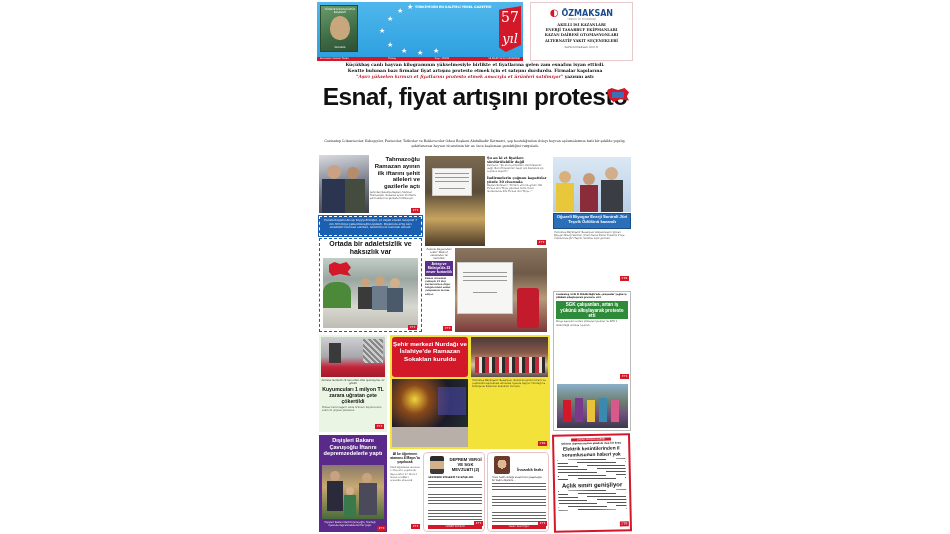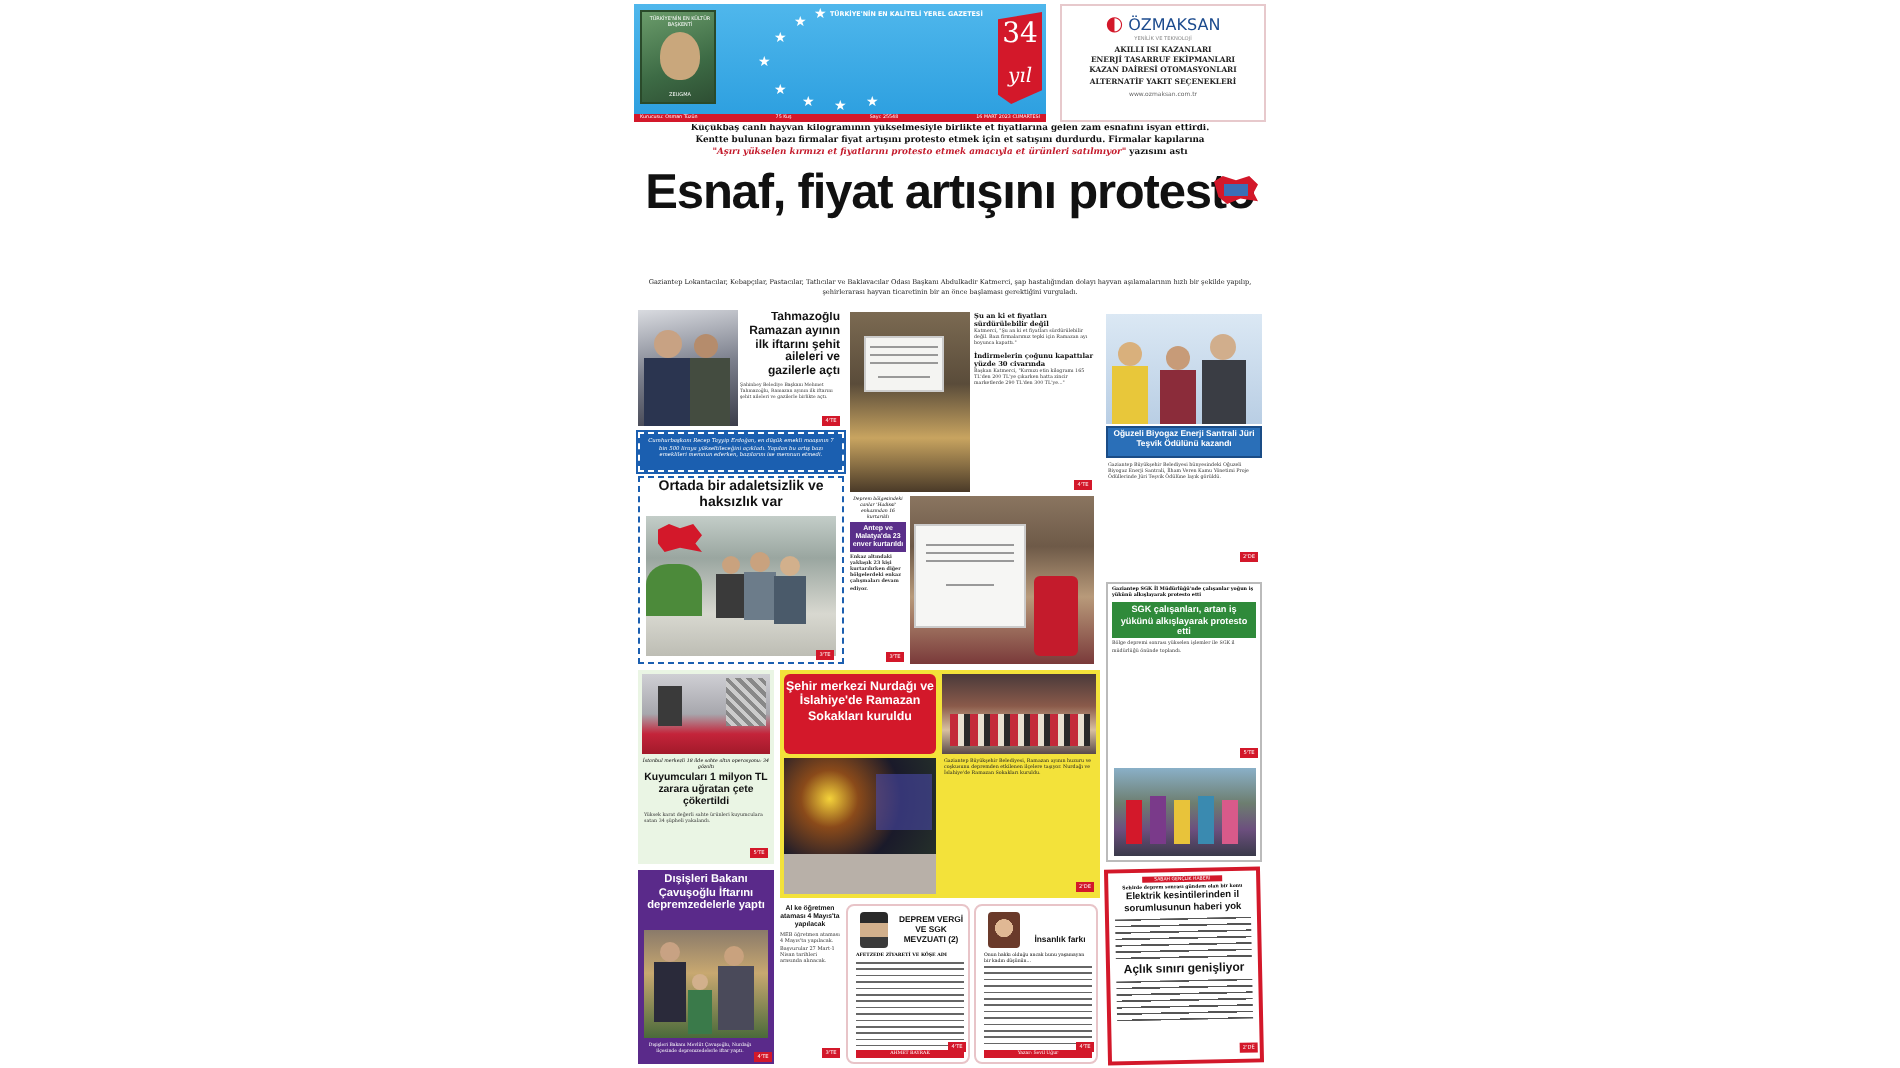--- a/index.html
+++ b/index.html
@@ -10,27 +10,27 @@
 
   
   .mast { left: 0; top: 2px; width: 206px; height: 55px; background: linear-gradient(180deg,#4fb7ec 0%,#2ea0e0 100%); }
   .mast-logo { position: absolute; left: 48px; top: 3px; font-family: "DejaVu Sans", sans-serif; font-weight: bold; font-size: 40px; color: #fff; letter-spacing: -1px; text-shadow: 0 0 2px #1b6fb0; line-height: 48px; }
   .mast-tag { position: absolute; left: 98px; top: 3px; font-family: "DejaVu Sans", sans-serif; font-size: 3.2px; color: #fff; font-weight: bold; }
   .mast-portrait { position: absolute; left: 3px; top: 3px; width: 38px; height: 47px; background: linear-gradient(160deg,#6a9b6a,#3d6b45 60%,#2e4f33); border: 1px solid #2a4a2a; }
   .mast-portrait .t { position: absolute; left: 2px; top: 2px; width: 34px; font-size: 2.5px; color: #fff; text-align: center; font-family: "DejaVu Sans", sans-serif; }
   .mast-portrait .face { position: absolute; left: 9px; top: 10px; width: 20px; height: 24px; border-radius: 50% 50% 45% 45%; background: #c9a77c; }
   .mast-portrait .b { position: absolute; left: 2px; bottom: 2px; width: 34px; font-size: 2.5px; color: #fff; text-align: center; font-family: "DejaVu Sans", sans-serif; }
   .mast-77 { position: absolute; left: 182px; top: 4px; width: 22px; height: 46px; background: #d3182a; clip-path: polygon(0 8%,100% 0,100% 85%,30% 100%,0 90%); color: #fff; font-family: "DejaVu Serif", serif; font-size: 14px; text-align: center; line-height: 22px; }
-  .mast-77 .y { display: block; font-size: 10px; font-style: italic; line-height: 10px; margin-top: 6px; }
+  .mast-77 .y { display: block; font-size: 13px; font-style: italic; line-height: 10px; margin-top: 6px; }
   .star { position: absolute; color: #fff; font-size: 7px; line-height: 7px; }
   .mast-bar { left: 0; top: 57px; width: 206px; height: 4px; background: #d3182a; display: flex; justify-content: space-between; padding: 0 3px; font-family: "DejaVu Sans", sans-serif; font-size: 2.4px; color: #fff; line-height: 4px; }
 
   
   .ad { left: 213px; top: 2px; width: 103px; height: 59px; border: 1px solid #e7c9cc; background: #fff; text-align: center; }
-  .ad-brand { margin-top: 4px; font-family: "DejaVu Sans", sans-serif; font-size: 8px; color: #1c4b8e; font-weight: normal; }
+  .ad-brand { margin-top: 4px; font-family: "DejaVu Sans", sans-serif; font-size: 8px; color: #1c4b8e; font-weight: bold; }
   .ad-brand .o { color: #d3182a; font-size: 10px; }
   .ad-slogan { font-size: 2.6px; color: #888; margin-bottom: 2px; font-family: "DejaVu Sans", sans-serif; }
   .ad-line { font-size: 3.7px; font-weight: bold; color: #222; line-height: 5.2px; }
   .ad-url { font-size: 3px; color: #666; margin-top: 1px; font-family: "DejaVu Sans", sans-serif; }
 
   
   .lead { left: 2px; top: 62px; width: 312px; text-align: center; font-size: 4.4px; font-weight: bold; color: #111; line-height: 6px; }
   .lead .red { color: #c41b2c; font-style: italic; }
   .headline { left: 0; top: 84px; width: 316px; text-align: center; font-family: "Liberation Sans", sans-serif; font-weight: bold; font-size: 24.5px; line-height: 26px; color: #111; letter-spacing: -0.6px; }
   .headline .l2 { text-decoration: underline; text-decoration-color: #d3182a; text-decoration-thickness: 2px; text-underline-offset: 2px; }
@@ -58,21 +58,21 @@
     <div class="mast-tag">TÜRKİYE'NİN EN KALİTELİ YEREL GAZETESİ</div>
     <span class="star" style="left:80px;top:6px">★</span>
     <span class="star" style="left:90px;top:2px">★</span>
     <span class="star" style="left:70px;top:14px">★</span>
     <span class="star" style="left:62px;top:26px">★</span>
     <span class="star" style="left:70px;top:40px">★</span>
     <span class="star" style="left:84px;top:46px">★</span>
     <span class="star" style="left:100px;top:48px">★</span>
     <span class="star" style="left:116px;top:46px">★</span>
     <div class="mast-77">
-      <span>34</span>
+      <span>57</span>
       <span class="y">yıl</span>
     </div>
   </div>
   <div class="abs mast-bar">
     <span>Kurucusu: Osman Tüzün</span>
     <span>75 Kuş</span>
     <span>Sayı: 25548</span>
     <span>16 MART 2023 CUMARTESİ</span>
   </div>
 

